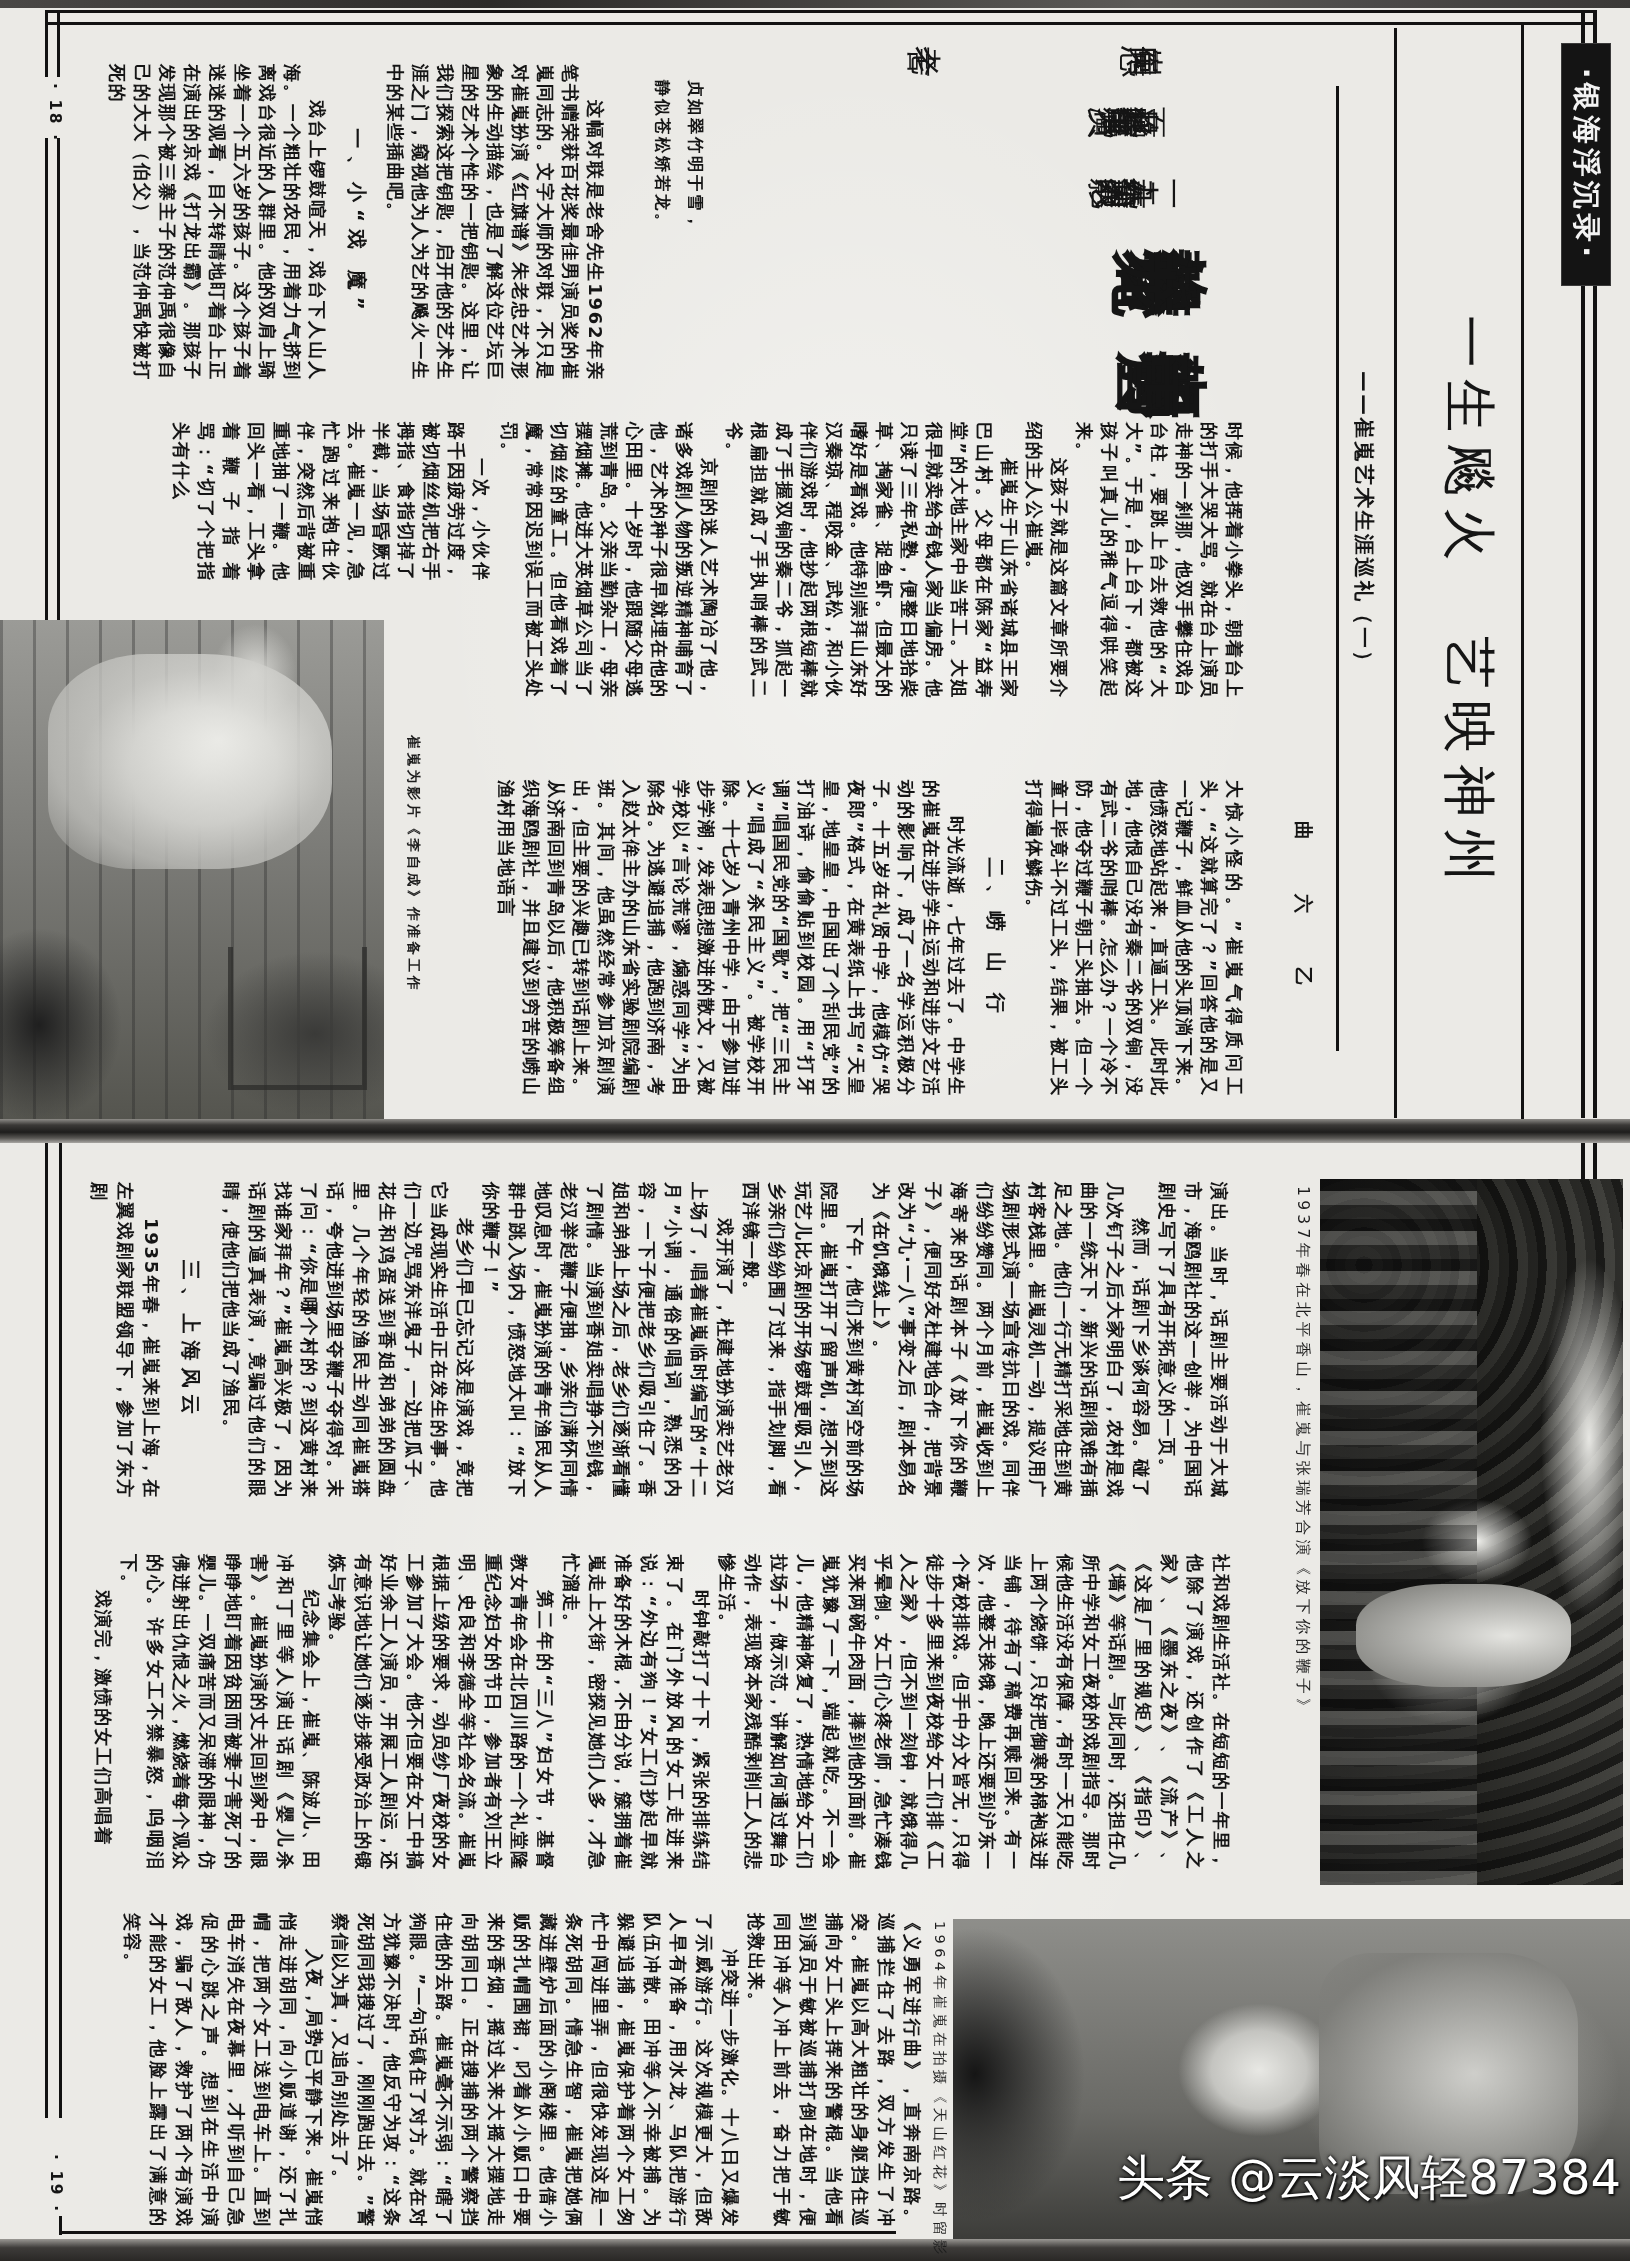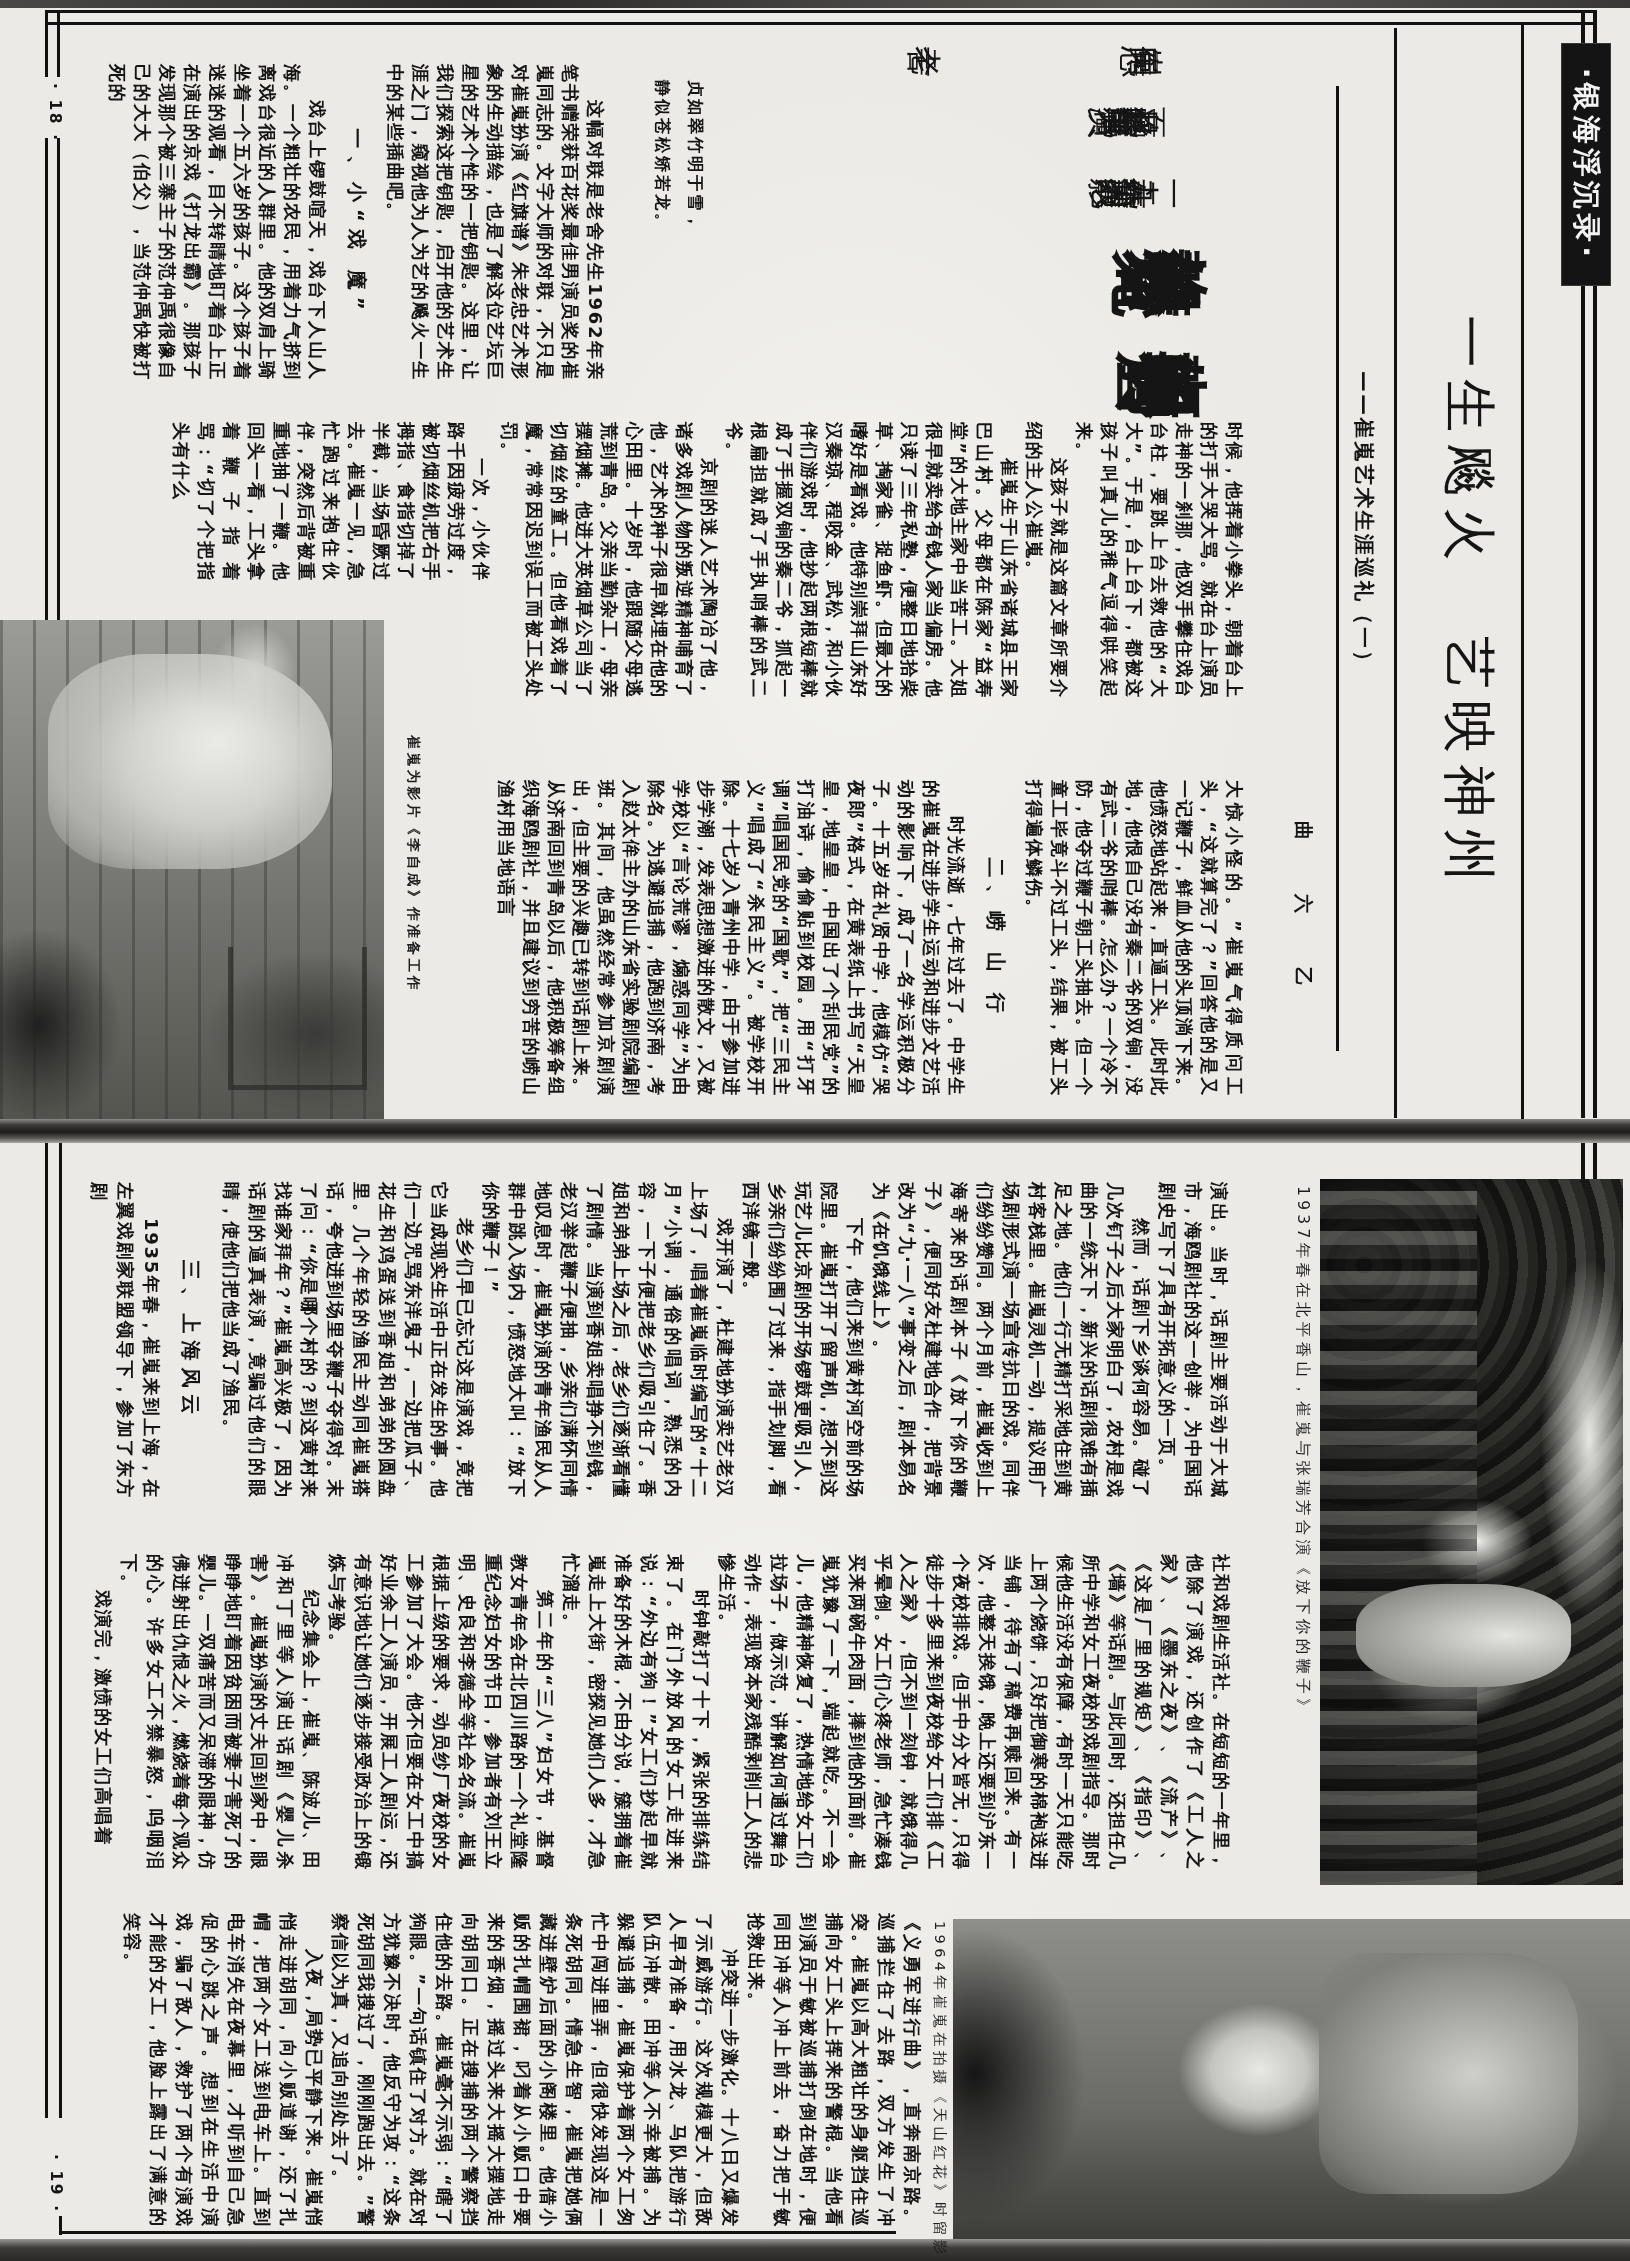--- a/index.html
+++ b/index.html
@@ -168,14 +168,15 @@
 
     <div class="col p19" style="left:1913px;top:705px;width:315px;">
       <p class="cont">《义勇军进行曲》，直奔南京路。巡捕拦住了去路，双方发生了冲突。崔嵬以高大粗壮的身躯挡住巡捕向女工头上挥来的警棍。当他看到演员于敏被巡捕打倒在地时，便同田冲等人冲上前去，奋力把于敏抢救出来。</p>
       <p>冲突进一步激化。十八日又爆发了示威游行。这次规模更大，但敌人早有准备，用水龙、马队把游行队伍冲散。田冲等人不幸被捕。为躲避追捕，崔嵬保护着两个女工匆忙中闯进里弄，但很快发现这是一条死胡同。情急生智，崔嵬把她俩藏进壁炉后面的小阁楼里。他借小贩的扎帽围裙，叼着从小贩口中要来的香烟，摇过头来大摇大摆地走向胡同口。正在搜捕的两个警察挡住他的去路。崔嵬毫不示弱：“瞎了狗眼。”一句话镇住了对方。就在对方犹豫不决时，他反守为攻：“这条死胡同我搜过了，刚刚跑出去。”警察信以为真，又追向别处去了。</p>
       <p>入夜，局势已平静下来。崔嵬悄悄走进胡同，向小贩道谢，还了扎帽，把两个女工送到电车上。直到电车消失在夜幕里，才听到自己急促的心跳之声。想到在生活中演戏，骗了敌人，救护了两个有演戏才能的女工，他脸上露出了满意的笑容。</p>
     </div>
 
     <div class="pagenum" style="left:2154px;top:1565px;">· 19 ·</div>
   </div>
 
+  <div class="watermark">头条 @云淡风轻87384</div>
 </div>
 
 
 </body></html>

